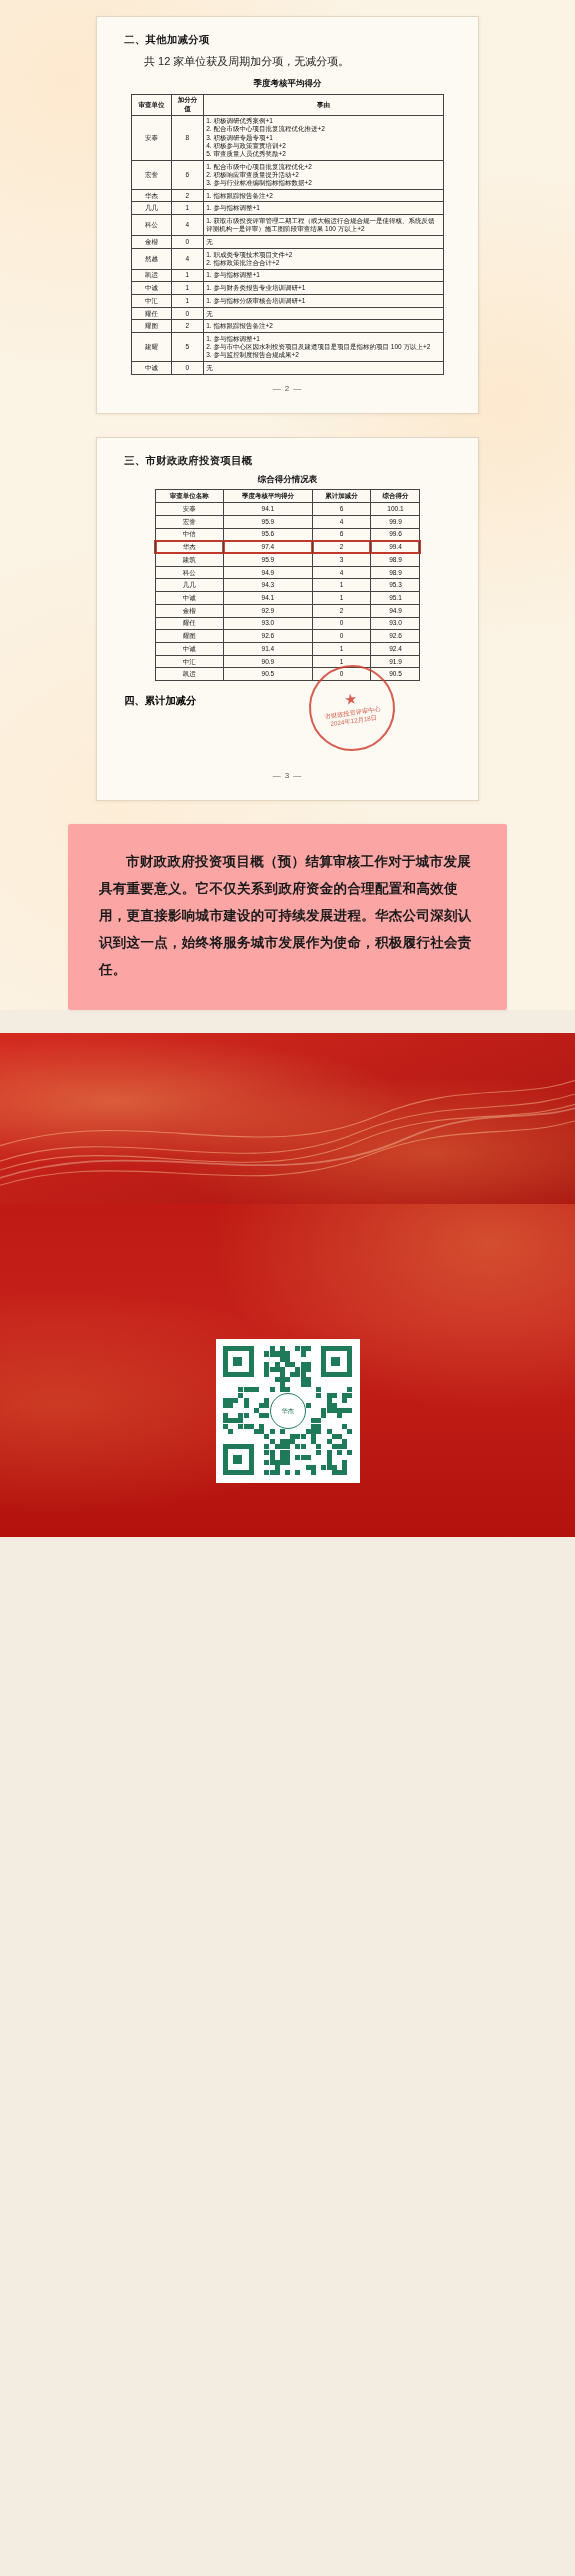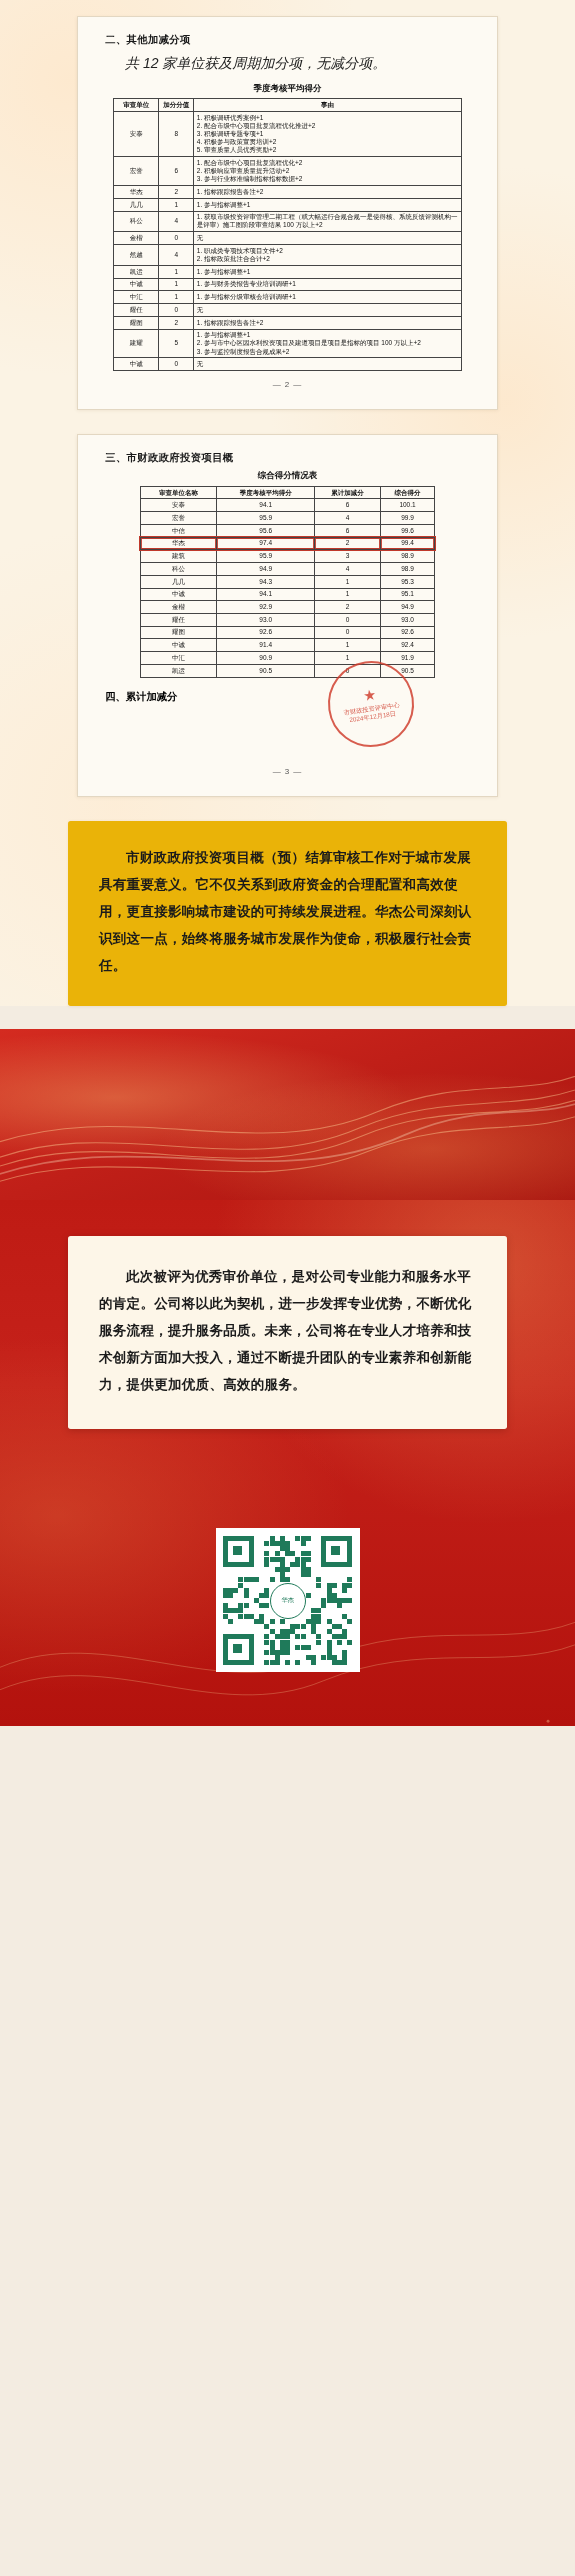--- a/index.html
+++ b/index.html
@@ -24,21 +24,21 @@
     content:"";
     position:absolute; left:0; top:0; right:0; bottom:0;
     background:
       radial-gradient(circle at 12% 8%, rgba(255,225,190,.55), rgba(255,225,190,0) 28%),
       radial-gradient(circle at 88% 40%, rgba(255,220,180,.45), rgba(255,220,180,0) 30%),
       radial-gradient(circle at 20% 80%, rgba(255,230,200,.45), rgba(255,230,200,0) 30%);
     pointer-events:none;
   }
   .doc-card {
     position: relative;
-    width: 421px;
+    width: 383px;
     margin: 0 auto 23.4px auto;
     background: #fdfaf3;
     border: 0.9px solid #e3d7c2;
     box-shadow: 0 0.9px 3.6px rgba(120,90,50,.12);
     padding: 14.4px 20px 20px 20px;
   }
   .doc-card .pagenum {
     text-align: center;
     font-size: 8px;
     color: #555;
@@ -46,25 +46,24 @@
     letter-spacing: 0.9px;
   }
   .sec-title {
     font-size: 10.3px;
     font-weight: bold;
     color: #1a1a1a;
     margin: 1.8px 0 5.4px 7.2px;
     letter-spacing: 0.4px;
   }
   .sec-sub {
-    font-size: 14px;
+    font-size: 11px;
     color: #222;
     margin: 0 0 9px 27px;
     line-height: 1.5;
-    font-style: italic;
   }
   .tbl-caption {
     text-align: center;
     font-size: 8.5px;
     font-weight: bold;
     margin: 3.6px 0 3.6px 0;
     color: #111;
   }
   table.doc {
     border-collapse: collapse;
@@ -121,21 +120,21 @@
     line-height: 1.3;
   }
   .seal .star { font-size: 14.4px; display:block; }
   .seal-inner { padding: 0 5.4px; }
 
   
   .quote-card {
     position: relative;
     width: 439px;
     margin: 0 auto 23.4px auto;
-    background: #eab308;
+    background: #fca5a5;
     border-radius: 2.7px;
     padding: 23.4px 31px 27px 31px;
     box-shadow: 0 0.9px 2.7px rgba(140,100,50,.10);
   }
   .quote-card p {
     margin: 0;
     font-size: 13.5px;
     line-height: 2.0;
     color: #1b1b1b;
     text-indent: 2em;
@@ -473,23 +472,20 @@
         <circle cx="40" cy="700" r="1.4"></circle>
           <circle cx="610" cy="580" r="1.6"></circle>
       </g>
       <g stroke="rgba(255,220,160,.30)" stroke-width="1" fill="none">
         <path d="M0,520 C120,470 240,560 360,510 C470,465 560,500 640,470"></path>
         <path d="M0,545 C120,495 240,585 360,535 C470,490 560,525 640,495"></path>
       </g>
     </svg>
 
 
-    <div class="cream-card">
-      <p>此次被评为优秀审价单位，是对公司专业能力和服务水平的肯定。公司将以此为契机，进一步发挥专业优势，不断优化服务流程，提升服务品质。未来，公司将在专业人才培养和技术创新方面加大投入，通过不断提升团队的专业素养和创新能力，提供更加优质、高效的服务。</p>
-    </div>
 
     <div class="qr-wrap">
       <div class="qr" id="qr">
         <div class="eye" style="left:0;top:0"></div>
         <div class="eye" style="right:0;top:0"></div>
         <div class="eye" style="left:0;bottom:0"></div>
         <div class="logo">华杰</div>
       <i style="left: 47px; top: 0px; width: 5.2px; height: 5.2px;"></i>
           <i style="left: 57px; top: 0px; width: 5.2px; height: 5.2px;"></i>
           <i style="left: 72px; top: 0px; width: 5.2px; height: 5.2px;"></i>

